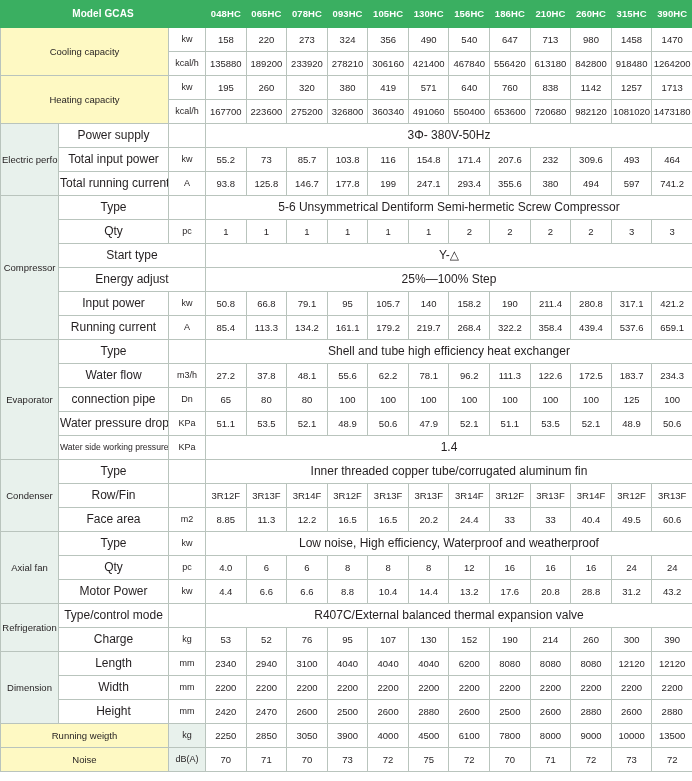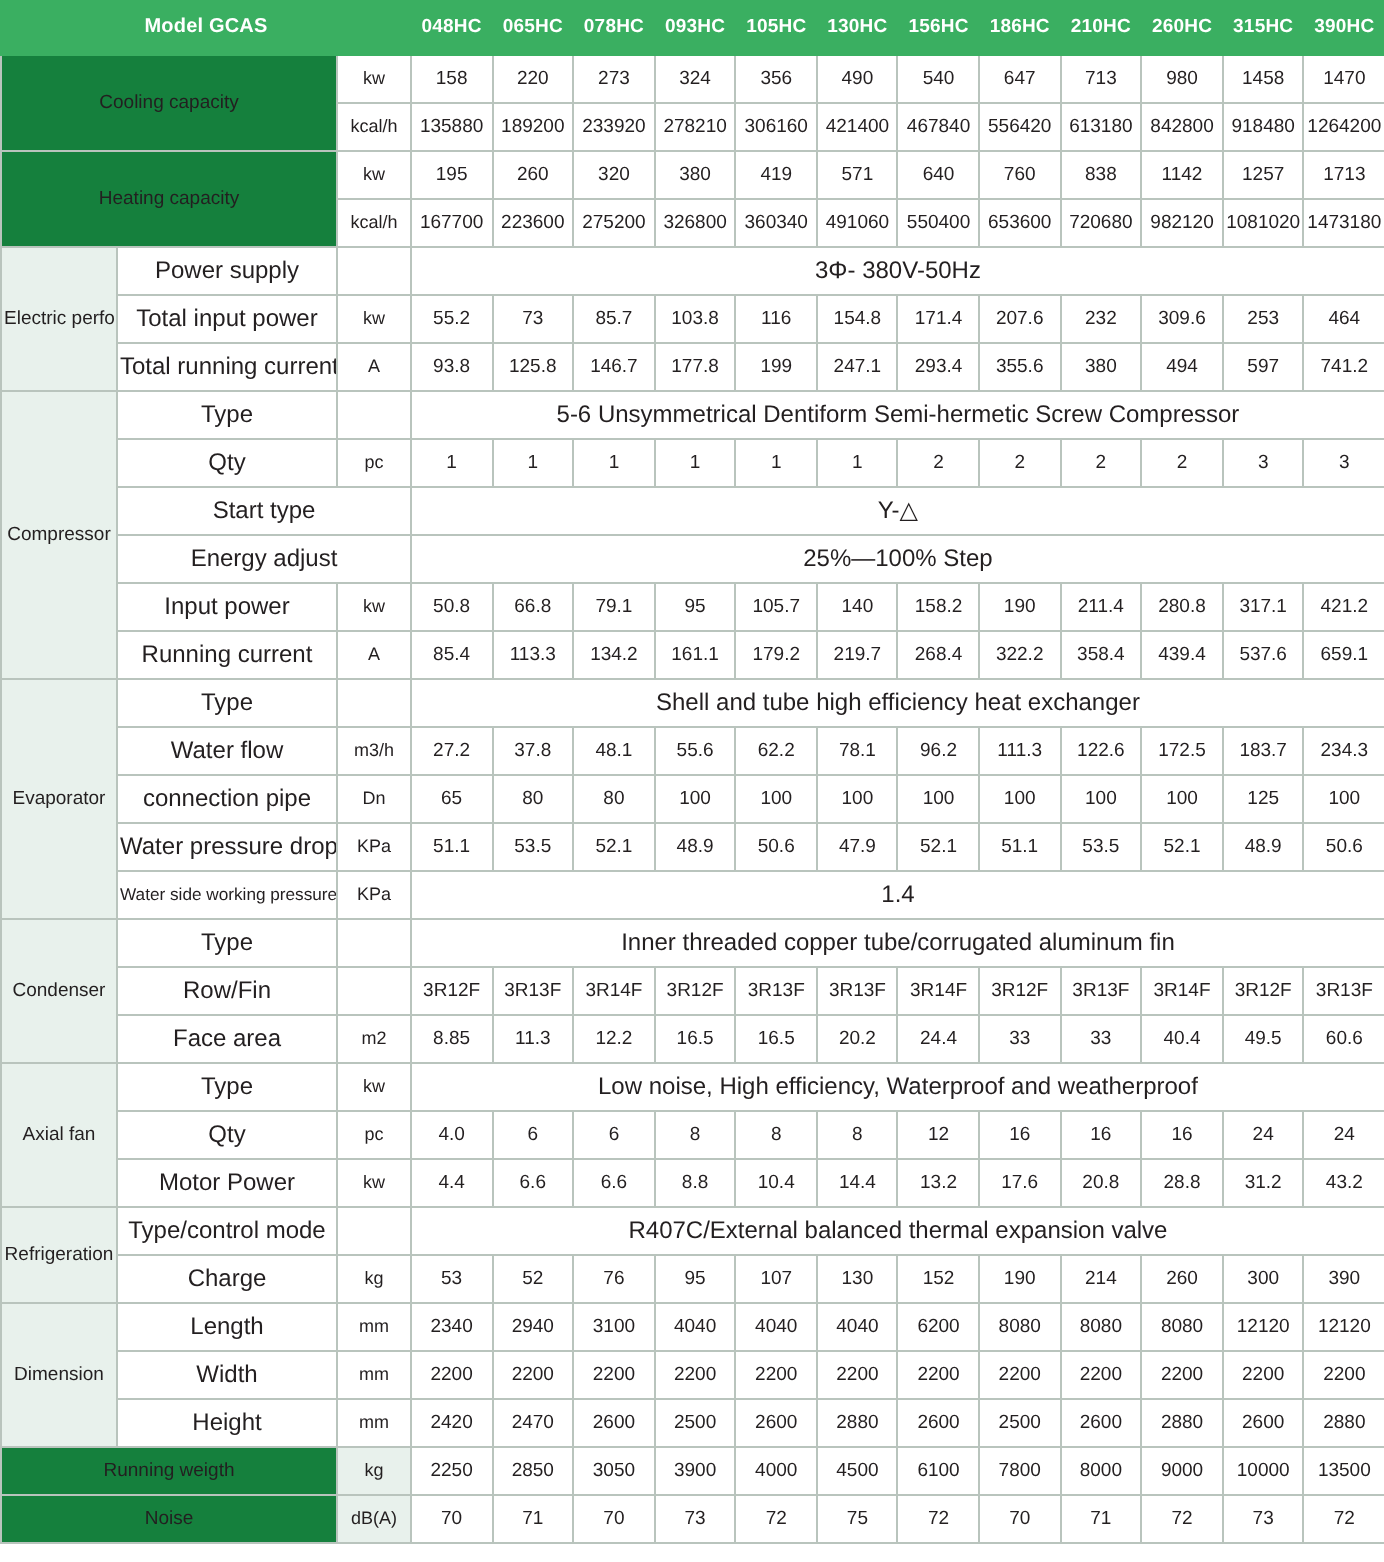--- a/index.html
+++ b/index.html
@@ -60,21 +60,21 @@
   td.cat {
     background: #e8f1ec;
     font-size: 9.5px;
     line-height: 1.1;
   }
   td.item {
     background: #ffffff;
     font-size: 12px;
   }
   td.item-shaded {
-    background: #15803d;
+    background: #fef9c3;
     font-size: 9.5px;
   }
   td.unit {
     background: #ffffff;
     font-size: 9px;
   }
   td.unit-shaded {
     background: #e8f1ec;
     font-size: 9px;
   }
@@ -220,21 +220,21 @@
         <td class="val">55.2</td>
         <td class="val">73</td>
         <td class="val">85.7</td>
         <td class="val">103.8</td>
         <td class="val">116</td>
         <td class="val">154.8</td>
         <td class="val">171.4</td>
         <td class="val">207.6</td>
         <td class="val">232</td>
         <td class="val">309.6</td>
-        <td class="val">253</td>
+        <td class="val">493</td>
         <td class="val">464</td>
       </tr>
       <tr class="data-row">
         <td class="item">Total running current</td>
         <td class="unit">A</td>
         <td class="val">93.8</td>
         <td class="val">125.8</td>
         <td class="val">146.7</td>
         <td class="val">177.8</td>
         <td class="val">199</td>

